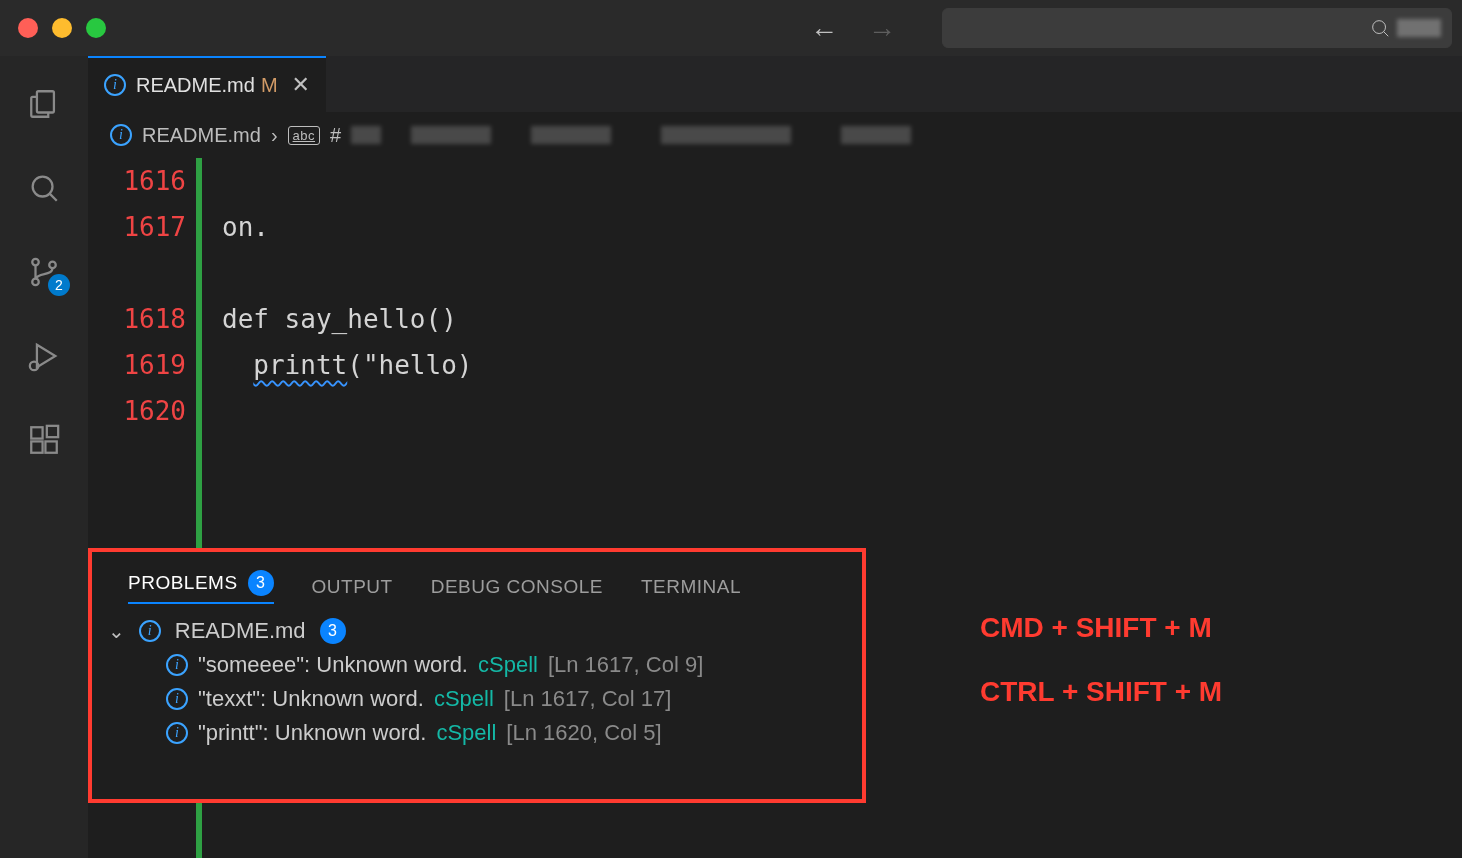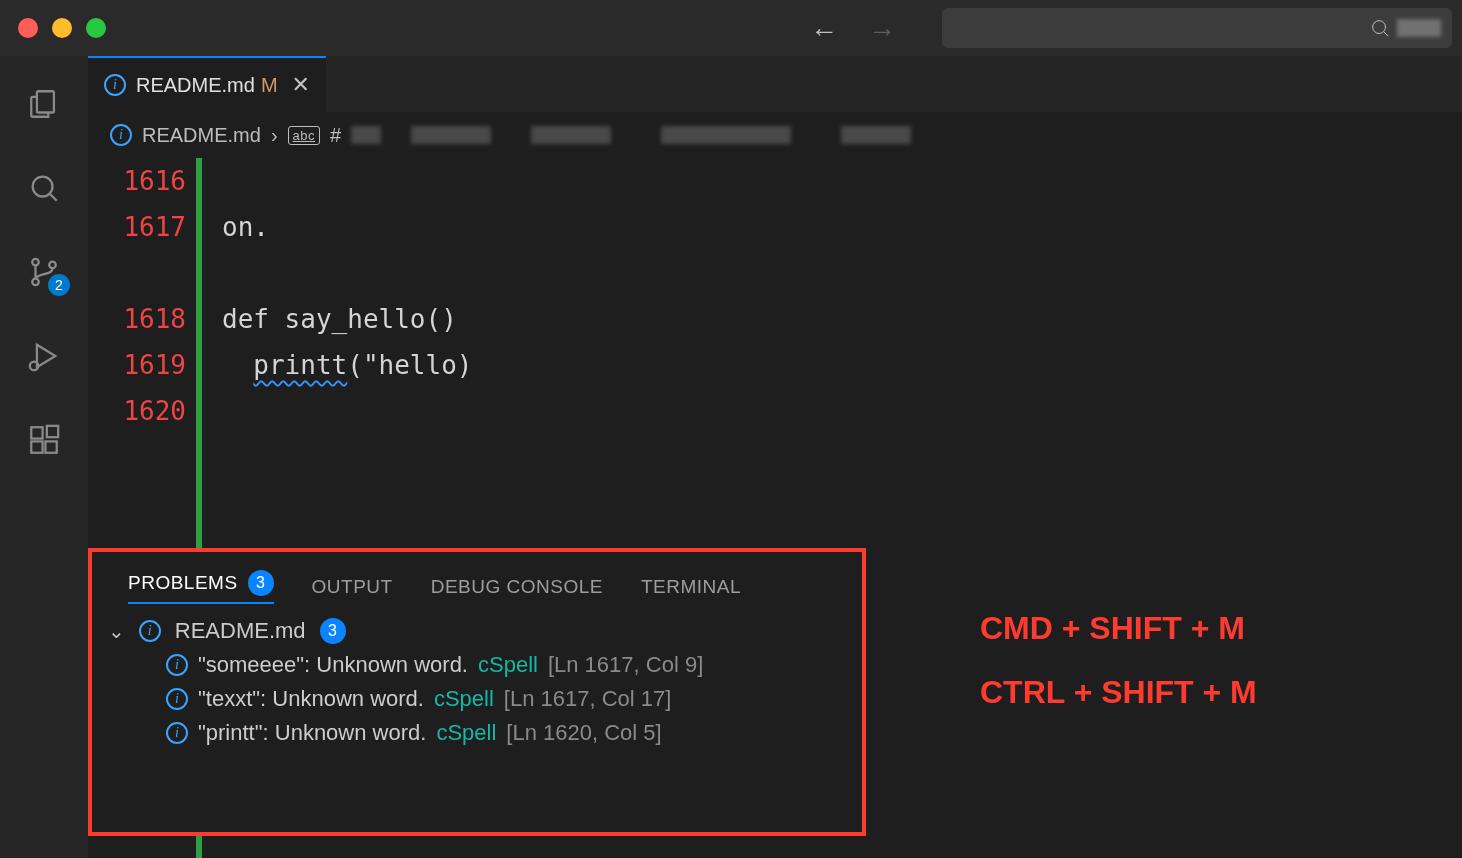--- a/index.html
+++ b/index.html
@@ -61,21 +61,21 @@
   flex: 1; display: flex; font-family: "SF Mono", Menlo, Monaco, Consolas, monospace;
   font-size: 26px; line-height: 46px; position: relative;
 }
 .gutter { width: 108px; text-align: right; color: #ef4444; padding-right: 10px; }
 .gutter div { height: 46px; }
 .changebar { width: 6px; background: #2ea043; }
 .code { flex: 1; color: #d4d4d4; padding-left: 20px; }
 .code .row { min-height: 46px; white-space: pre; }
 .wavy { text-decoration: underline wavy #3794ff; text-decoration-thickness: 2px; text-underline-offset: 6px; }
 .panel {
-  position: absolute; left: 88px; top: 548px; width: 778px; height: 288px;
+  position: absolute; left: 88px; top: 548px; width: 778px; height: 255px;
   border: 4px solid #ff3b30; background: #1e1e1e; box-sizing: border-box;
 }
 .panel-tabs { display: flex; align-items: center; gap: 38px; padding: 18px 36px 10px; font-size: 19px; }
 .ptab { letter-spacing: .5px; cursor: pointer; color: #9d9d9d; display: flex; align-items: center; gap: 10px; }
 .ptab.active { color: #ffffff; border-bottom: 2px solid #0a84ff; padding-bottom: 6px; }
 .pill {
   background: #0a84ff; color: #fff; font-size: 16px; min-width: 26px; height: 26px;
   border-radius: 13px; display: inline-flex; align-items: center; justify-content: center; padding: 0 6px;
 }
 .prob-file { display: flex; align-items: center; gap: 14px; padding: 4px 16px; font-size: 22px; }
@@ -83,21 +83,21 @@
 .prob-item { display: flex; align-items: center; gap: 10px; padding: 4px 0 4px 74px; font-size: 22px; color: #cccccc; }
 .prob-item .src { color: #14b8a6; }
 .prob-item .loc { color: #8a8a8a; }
 .info-circle {
   width: 22px; height: 22px; border: 2px solid #3ba3ff; border-radius: 50%;
   display: inline-flex; align-items: center; justify-content: center; color: #3ba3ff;
   font-family: Georgia, serif; font-style: italic; font-size: 14px;
 }
 .annotations {
   position: absolute; left: 980px; top: 596px; color: #ff3b30;
-  font-size: 32px; font-weight: 700; line-height: 64px;
+  font-size: 28px; font-weight: 700; line-height: 64px;
 }
 </style>
 </head>
 <body>
 
 <div class="window">
   <div class="titlebar">
     <div class="traffic">
       <div class="tl red"></div>
       <div class="tl yellow"></div>

